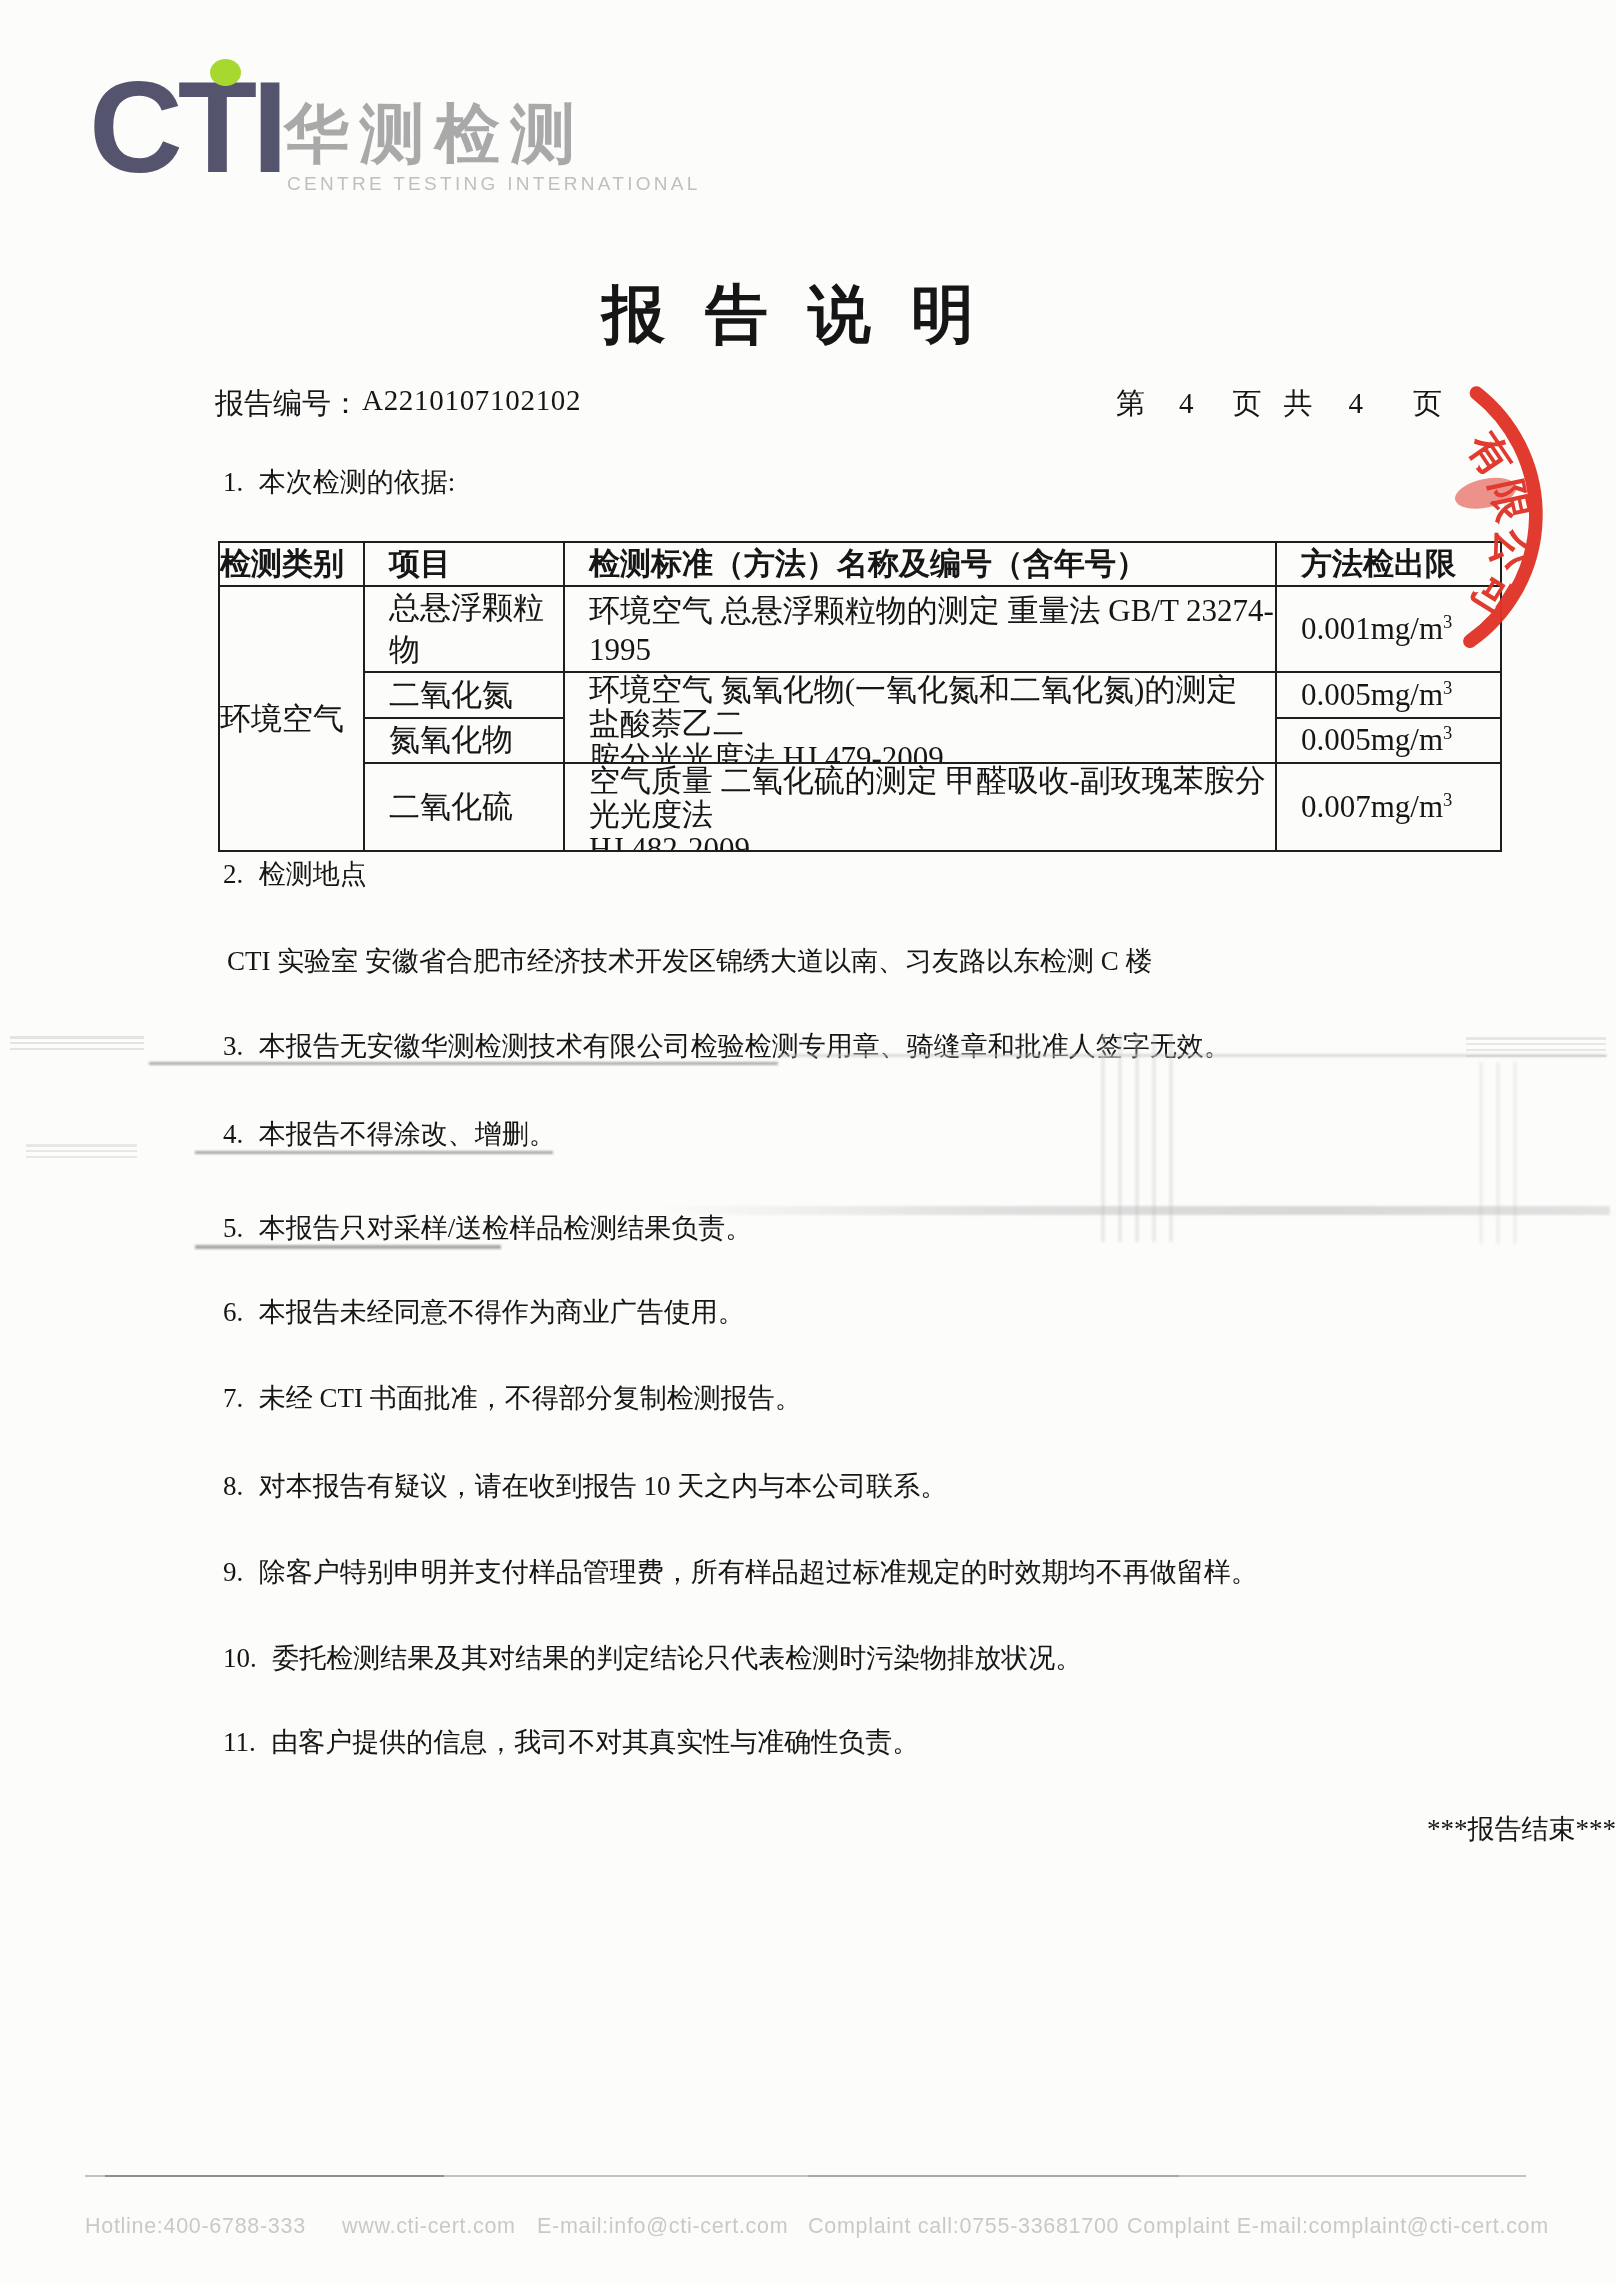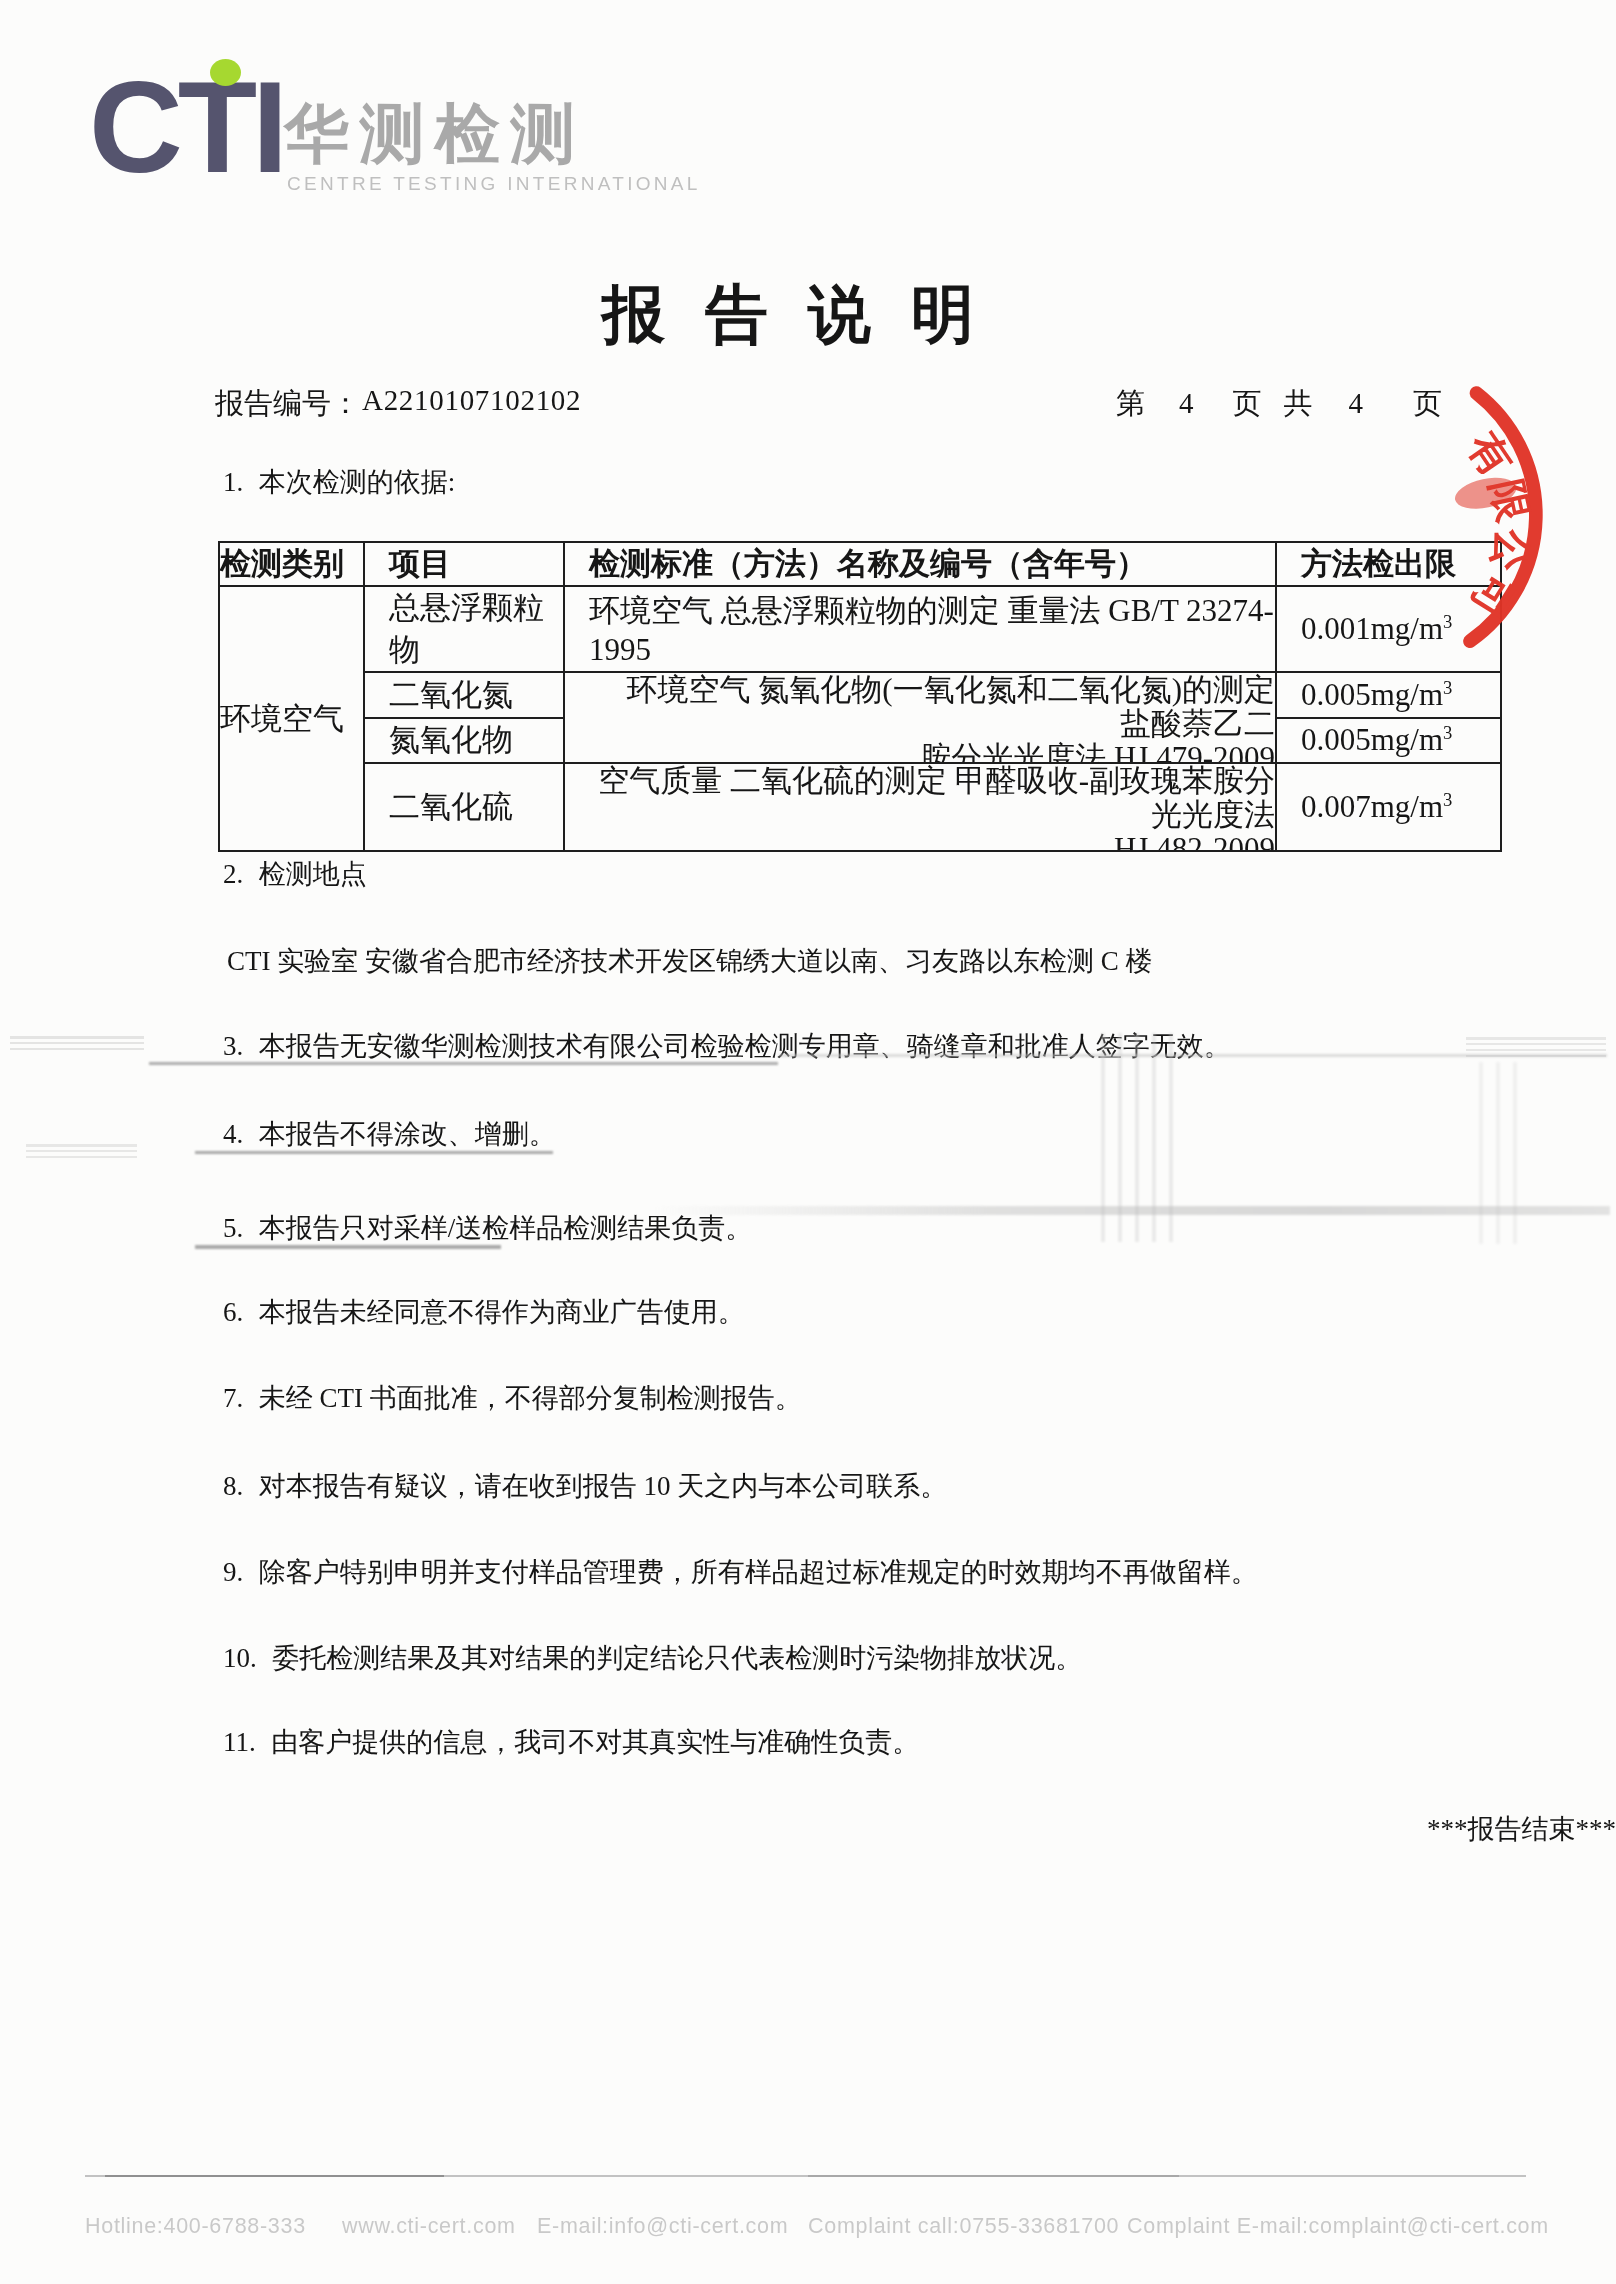--- a/index.html
+++ b/index.html
@@ -55,21 +55,21 @@
   }
   .std-table th{font-weight:700;}
   .col-cat{width:143px;}
   .col-item{width:174px;}
   .col-std{width:686px;}
   .col-lim{width:199px;}
   .cell-center{text-align:center;padding:0 !important;}
   .row-h{height:44px;}
   .row-tall{height:86px;}
   .two-line{display:flex;flex-direction:column;justify-content:space-around;height:100%;}
-  .two-line span{display:block;line-height:1.1;text-align:right;}
+  .two-line span{display:block;line-height:1.1;}
   sup{font-size:60%;line-height:0;}
   
   .stamp{position:absolute;left:1401px;top:355px;width:215px;height:313px;opacity:.96;}
   
   .art{position:absolute;pointer-events:none;}
   .smear{background:#8d8d8d;filter:blur(0.8px);}
   .smear-light{background:#c6c6c6;filter:blur(1px);}
   .blotch{background:repeating-linear-gradient(180deg,#b9b9b9 0 2.6px,transparent 2.6px 5.9px);filter:blur(0.7px);}
   .vband{background:repeating-linear-gradient(90deg,#c9c9c9 0 3.9px,transparent 3.9px 17px);filter:blur(1.3px);}
   .hband{background:linear-gradient(90deg,transparent,#bdbdbd 35%,#ababab 70%,#c4c4c4);filter:blur(1px);}

